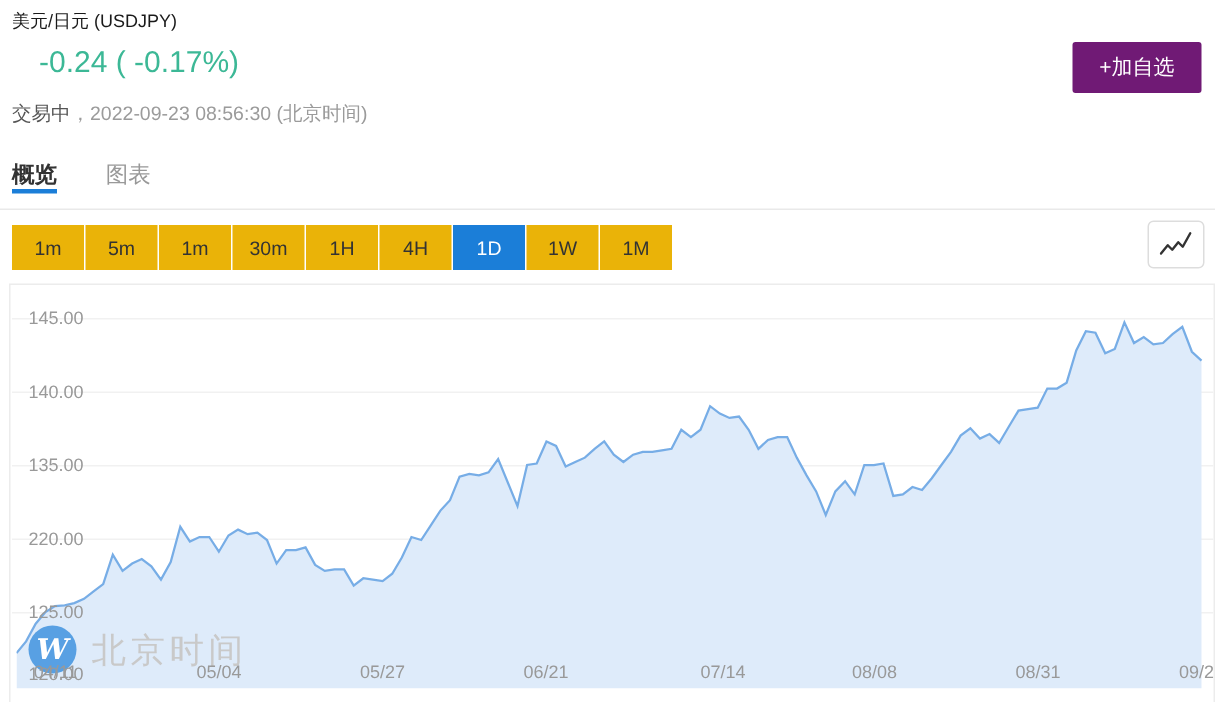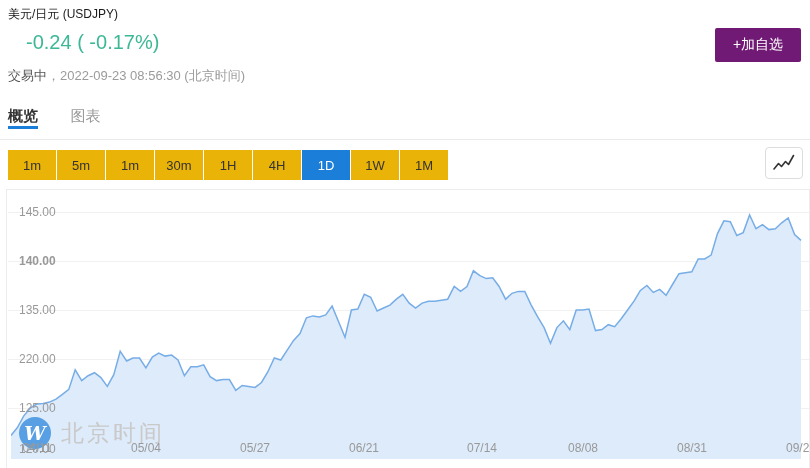--- a/index.html
+++ b/index.html
@@ -86,21 +86,21 @@
 </div>
 
 <div class="chart" id="chart-area">
   <div class="watermark">
     <div class="wm-circle" style="background: rgb(88, 160, 227);">W</div>
     <div class="wm-text">北京时间</div>
   </div>
 <div class="gridline" style="top: 22px;"></div>
     <div class="ylabel" style="top: 15px;">145.00</div>
     <div class="gridline" style="top: 71px;"></div>
-    <div class="ylabel" style="top: 64px; font-weight: bold;">140.00</div>
+    <div class="ylabel" style="top: 64px;">140.00</div>
     <div class="gridline" style="top: 120px;"></div>
     <div class="ylabel" style="top: 113px;">135.00</div>
     <div class="gridline" style="top: 169px;"></div>
     <div class="ylabel" style="top: 162px;">220.00</div>
     <div class="gridline" style="top: 218px;"></div>
     <div class="ylabel" style="top: 211px;">125.00</div>
     <div class="ylabel" style="top: 252px;">120.00</div>
     <svg id="plot" width="796" height="269" viewBox="0 0 796 269">
       <polygon points="0.0,245.4 6.4,237.6 12.8,225.8 19.3,218.0 25.7,214.1 32.1,213.6 38.5,212.1 45.0,209.2 51.4,204.3 57.8,199.4 64.2,179.8 70.7,190.6 77.1,185.7 83.5,182.7 89.9,187.6 96.3,196.4 102.8,184.7 109.2,161.2 115.6,171.0 122.0,168.0 128.5,168.0 134.9,177.8 141.3,167.0 147.7,163.1 154.1,166.1 160.6,165.1 167.0,170.0 173.4,185.7 179.8,176.8 186.3,176.8 192.7,174.9 199.1,186.6 205.5,190.6 212.0,189.6 218.4,189.6 224.8,200.4 231.2,195.5 237.6,196.4 244.1,197.4 250.5,192.5 256.9,181.7 263.3,168.0 269.8,170.0 276.2,160.2 282.6,150.4 289.0,143.5 295.4,127.8 301.9,125.9 308.3,126.9 314.7,124.9 321.1,116.1 327.6,131.8 334.0,147.4 340.4,120.0 346.8,119.0 353.3,104.3 359.7,107.3 366.1,121.0 372.5,118.0 378.9,115.1 385.4,109.2 391.8,104.3 398.2,113.1 404.6,118.0 411.1,113.1 417.5,111.2 423.9,111.2 430.3,110.2 436.7,109.2 443.2,96.5 449.6,101.4 456.0,96.5 462.4,80.8 468.9,85.7 475.3,88.6 481.7,87.7 488.1,96.5 494.6,109.2 501.0,103.3 507.4,101.4 513.8,101.4 520.2,115.1 526.7,126.9 533.1,137.6 539.5,153.3 545.9,137.6 552.4,130.8 558.8,139.6 565.2,120.0 571.6,120.0 578.0,119.0 584.5,140.6 590.9,139.6 597.3,134.7 603.7,136.7 610.2,128.8 616.6,120.0 623.0,111.2 629.4,100.4 635.9,95.5 642.3,102.4 648.7,99.4 655.1,105.3 661.5,94.5 668.0,83.7 674.4,82.8 680.8,81.8 687.2,69.0 693.7,69.0 700.1,65.1 706.5,43.6 712.9,30.8 719.3,31.8 725.8,45.5 732.2,42.6 738.6,24.9 745.0,38.7 751.5,34.7 757.9,39.6 764.3,38.7 770.7,32.8 777.2,27.9 783.6,44.5 790.0,50.4 790,269 0,269" fill="#deebfa"></polygon>
       <polyline points="0.0,245.4 6.4,237.6 12.8,225.8 19.3,218.0 25.7,214.1 32.1,213.6 38.5,212.1 45.0,209.2 51.4,204.3 57.8,199.4 64.2,179.8 70.7,190.6 77.1,185.7 83.5,182.7 89.9,187.6 96.3,196.4 102.8,184.7 109.2,161.2 115.6,171.0 122.0,168.0 128.5,168.0 134.9,177.8 141.3,167.0 147.7,163.1 154.1,166.1 160.6,165.1 167.0,170.0 173.4,185.7 179.8,176.8 186.3,176.8 192.7,174.9 199.1,186.6 205.5,190.6 212.0,189.6 218.4,189.6 224.8,200.4 231.2,195.5 237.6,196.4 244.1,197.4 250.5,192.5 256.9,181.7 263.3,168.0 269.8,170.0 276.2,160.2 282.6,150.4 289.0,143.5 295.4,127.8 301.9,125.9 308.3,126.9 314.7,124.9 321.1,116.1 327.6,131.8 334.0,147.4 340.4,120.0 346.8,119.0 353.3,104.3 359.7,107.3 366.1,121.0 372.5,118.0 378.9,115.1 385.4,109.2 391.8,104.3 398.2,113.1 404.6,118.0 411.1,113.1 417.5,111.2 423.9,111.2 430.3,110.2 436.7,109.2 443.2,96.5 449.6,101.4 456.0,96.5 462.4,80.8 468.9,85.7 475.3,88.6 481.7,87.7 488.1,96.5 494.6,109.2 501.0,103.3 507.4,101.4 513.8,101.4 520.2,115.1 526.7,126.9 533.1,137.6 539.5,153.3 545.9,137.6 552.4,130.8 558.8,139.6 565.2,120.0 571.6,120.0 578.0,119.0 584.5,140.6 590.9,139.6 597.3,134.7 603.7,136.7 610.2,128.8 616.6,120.0 623.0,111.2 629.4,100.4 635.9,95.5 642.3,102.4 648.7,99.4 655.1,105.3 661.5,94.5 668.0,83.7 674.4,82.8 680.8,81.8 687.2,69.0 693.7,69.0 700.1,65.1 706.5,43.6 712.9,30.8 719.3,31.8 725.8,45.5 732.2,42.6 738.6,24.9 745.0,38.7 751.5,34.7 757.9,39.6 764.3,38.7 770.7,32.8 777.2,27.9 783.6,44.5 790.0,50.4" fill="none" stroke="#77ade6" stroke-width="1.5"></polyline>

